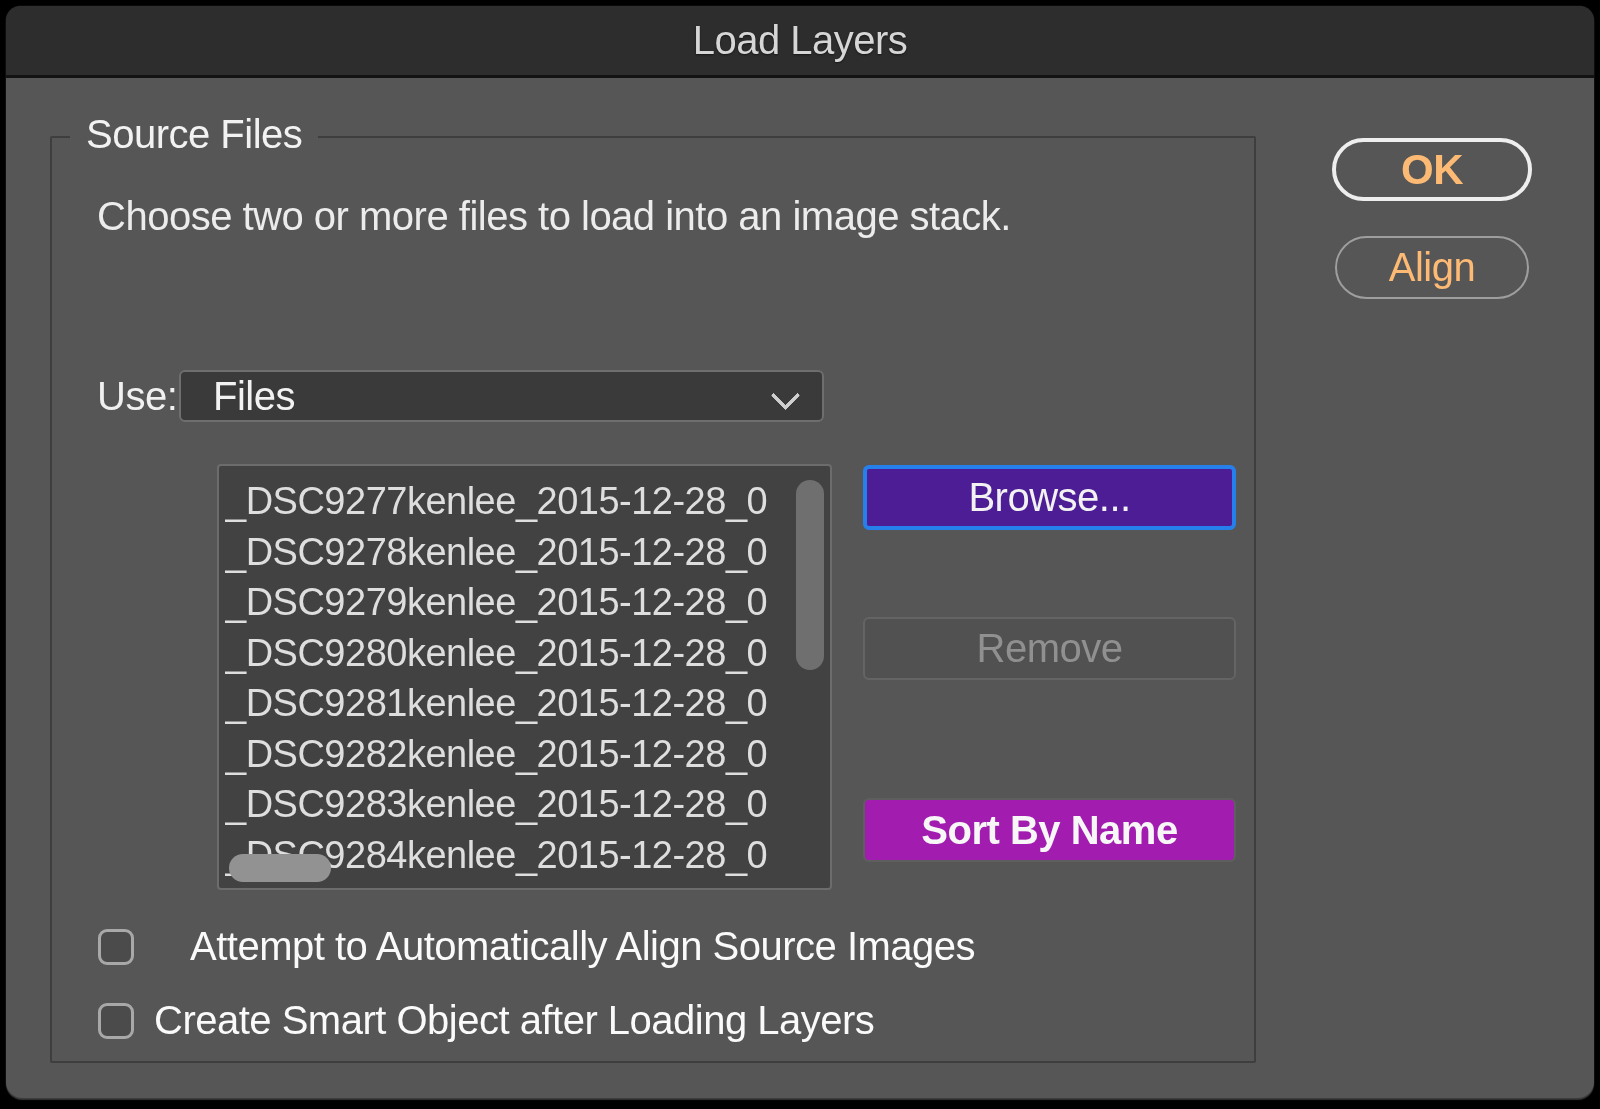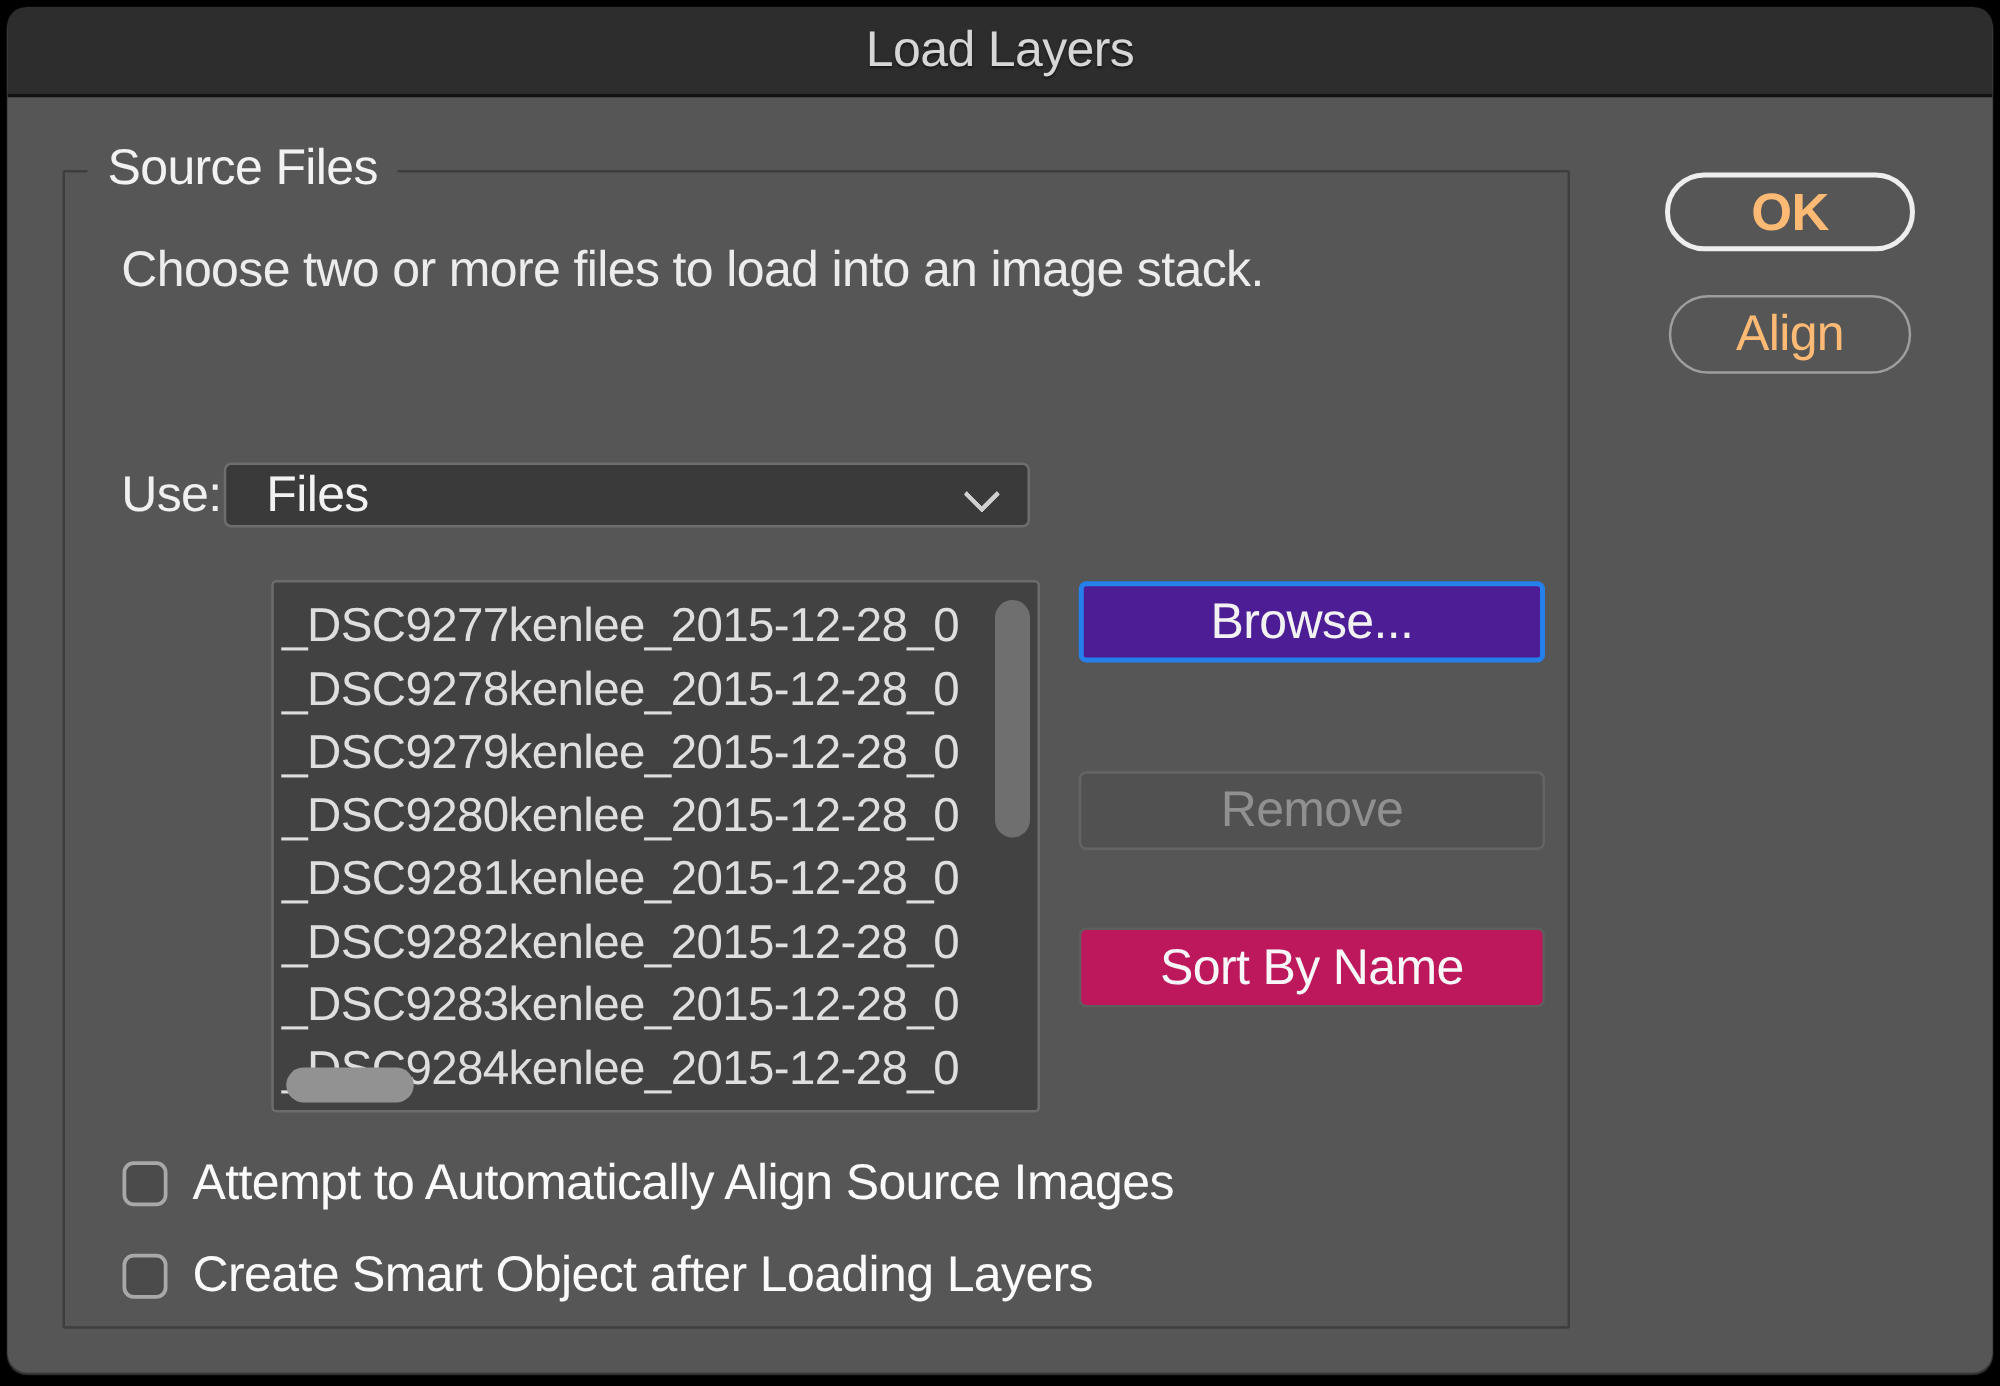--- a/index.html
+++ b/index.html
@@ -110,28 +110,29 @@
     background:#4c1d95;color:#f2f2f2;
     border:4px solid var(--accent,#2680eb);
   }
   .btn-disabled{
     background:#515151;color:#909090;
     border:2px solid #646464;
   }
   .btn-remove{top:431px;height:63px;margin-top:48px;}
   .btn-addopen{top:532px;height:64px;}
   .btn-sort{
-    top:604px;height:64px;
-    background:#be185d;color:#f7f7f7;
+    top:660px;height:64px;
+    background:#a21caf;color:#f7f7f7;
     border:2px solid #5e5e5e;
+    font-weight:bold;
   }
 
   
   .check-row{position:absolute;left:46px;display:flex;align-items:center;}
-  .check-row-1{top:786px;}
+  .check-row-1{top:786px;gap:36px;}
   .check-row-2{top:860px;}
   .checkbox{
     width:36px;height:36px;box-sizing:border-box;
     border:3px solid #a8a8a8;border-radius:9px;
     background:#4b4b4b;
     margin-right:20px;flex:0 0 auto;
   }
   .check-label{
     font-size:40px;color:#fafafa;letter-spacing:-.5px;white-space:nowrap;
   }

